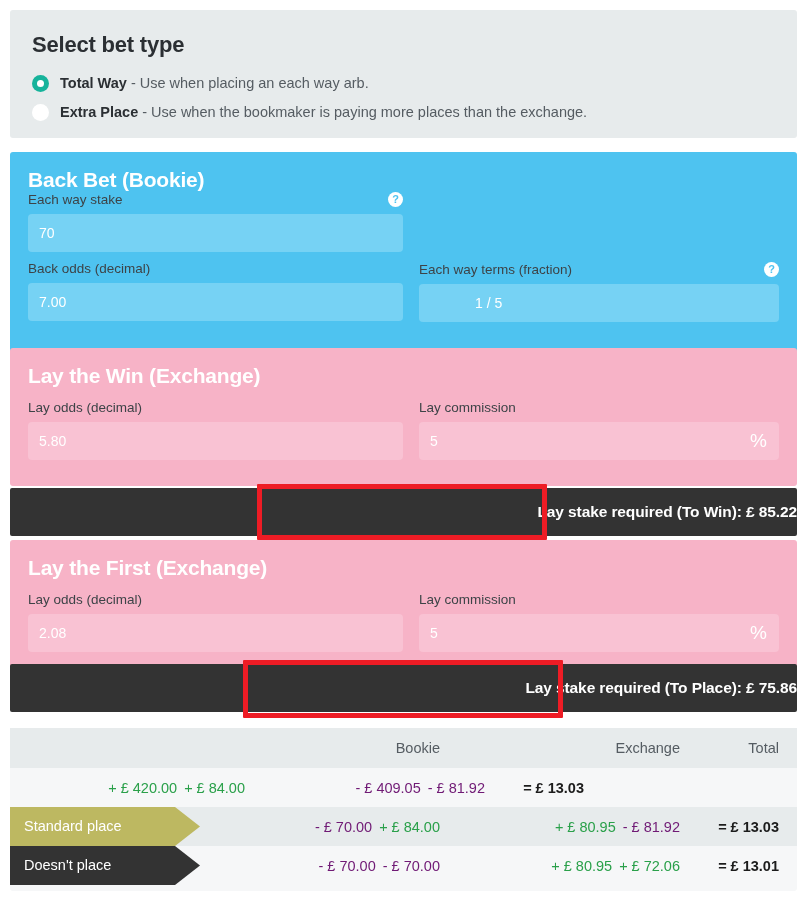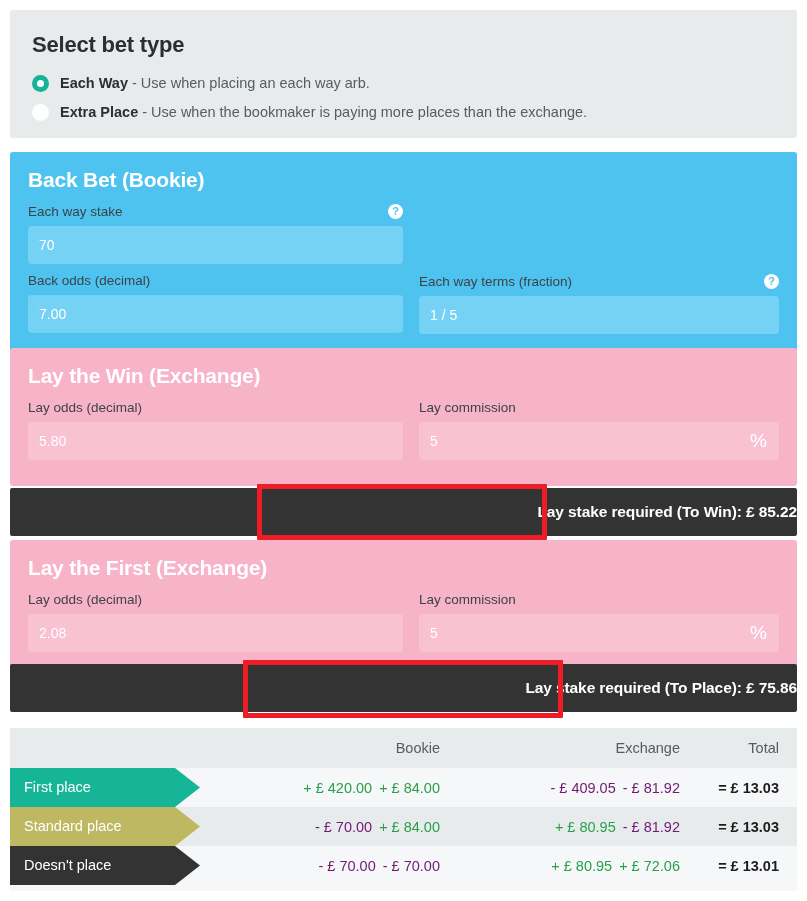--- a/index.html
+++ b/index.html
@@ -120,33 +120,33 @@
 </head>
 <body>
 
 <div class="page">
 
   <div class="bettype">
     <h2>Select bet type</h2>
 
     <div class="radio-row">
       <div class="radio checked"></div>
-      <div class="radio-text"><b>Each Way</b><span> - Use when placing an each way arb.</span></div>
+      <div class="radio-text"><b>Total Way</b><span> - Use when placing an each way arb.</span></div>
     </div>
 
     <div class="radio-row second">
       <div class="radio"></div>
       <div class="radio-text"><b>Extra Place</b><span> - Use when the bookmaker is paying more places than the exchange.</span></div>
     </div>
   </div>
 
   <div class="section back">
     <h3>Back Bet (Bookie)</h3>
 
-    <div class="back-row" style="margin-top:12px;">
+    <div class="back-row" style="margin-top:0;">
       <div style="display:flex; align-items:center; width:375px; justify-content:space-between;">
         <span class="fieldlabel">Each way stake</span>
         <span class="helpicon">?</span>
       </div>
       <div class="field" style="width:375px; margin-top:7px;">
         <span class="val">70</span>
       </div>
     </div>
 
     <div style="display:flex; gap:16px; margin-top:10px;">
@@ -154,21 +154,21 @@
         <div class="fieldlabel">Back odds (decimal)</div>
         <div class="field" style="margin-top:7px;">
           <span class="val">7.00</span>
         </div>
       </div>
       <div style="width:360px;">
         <div style="display:flex; align-items:center; justify-content:space-between;">
           <span class="fieldlabel">Each way terms (fraction)</span>
           <span class="helpicon">?</span>
         </div>
-        <div class="field" style="margin-top:7px;">
+        <div class="field" style="margin-top:7px;padding-left:45px;">
           <span class="val">1 / 5</span>
         </div>
       </div>
     </div>
   </div>
 
   <div class="section pink laywin">
     <h3>Lay the Win (Exchange)</h3>
     <div style="display:flex; gap:16px; margin-top:13px;">
       <div style="width:375px;">
@@ -218,25 +218,20 @@
 
   <div class="results">
     <div class="res-head">
       <div class="cell-label"></div>
       <div class="cell c-bookie">Bookie</div>
       <div class="cell c-exchange">Exchange</div>
       <div class="cell c-total" style="font-weight:normal;color:#555c62;">Total</div>
     </div>
 
     <div class="res-row plain">
-      <div class="cell-label">
-        <div class="arrow first">
-          <span>First place</span>
-        </div>
-      </div>
       <div class="cell c-bookie">
         <span class="amt pos">+ £ 420.00</span>
         <span class="amt pos" style="margin-left:7px;">+ £ 84.00</span>
       </div>
       <div class="cell c-exchange">
         <span class="amt neg">- £ 409.05</span>
         <span class="amt neg" style="margin-left:7px;">- £ 81.92</span>
       </div>
       <div class="cell c-total">= £ 13.03</div>
     </div>

